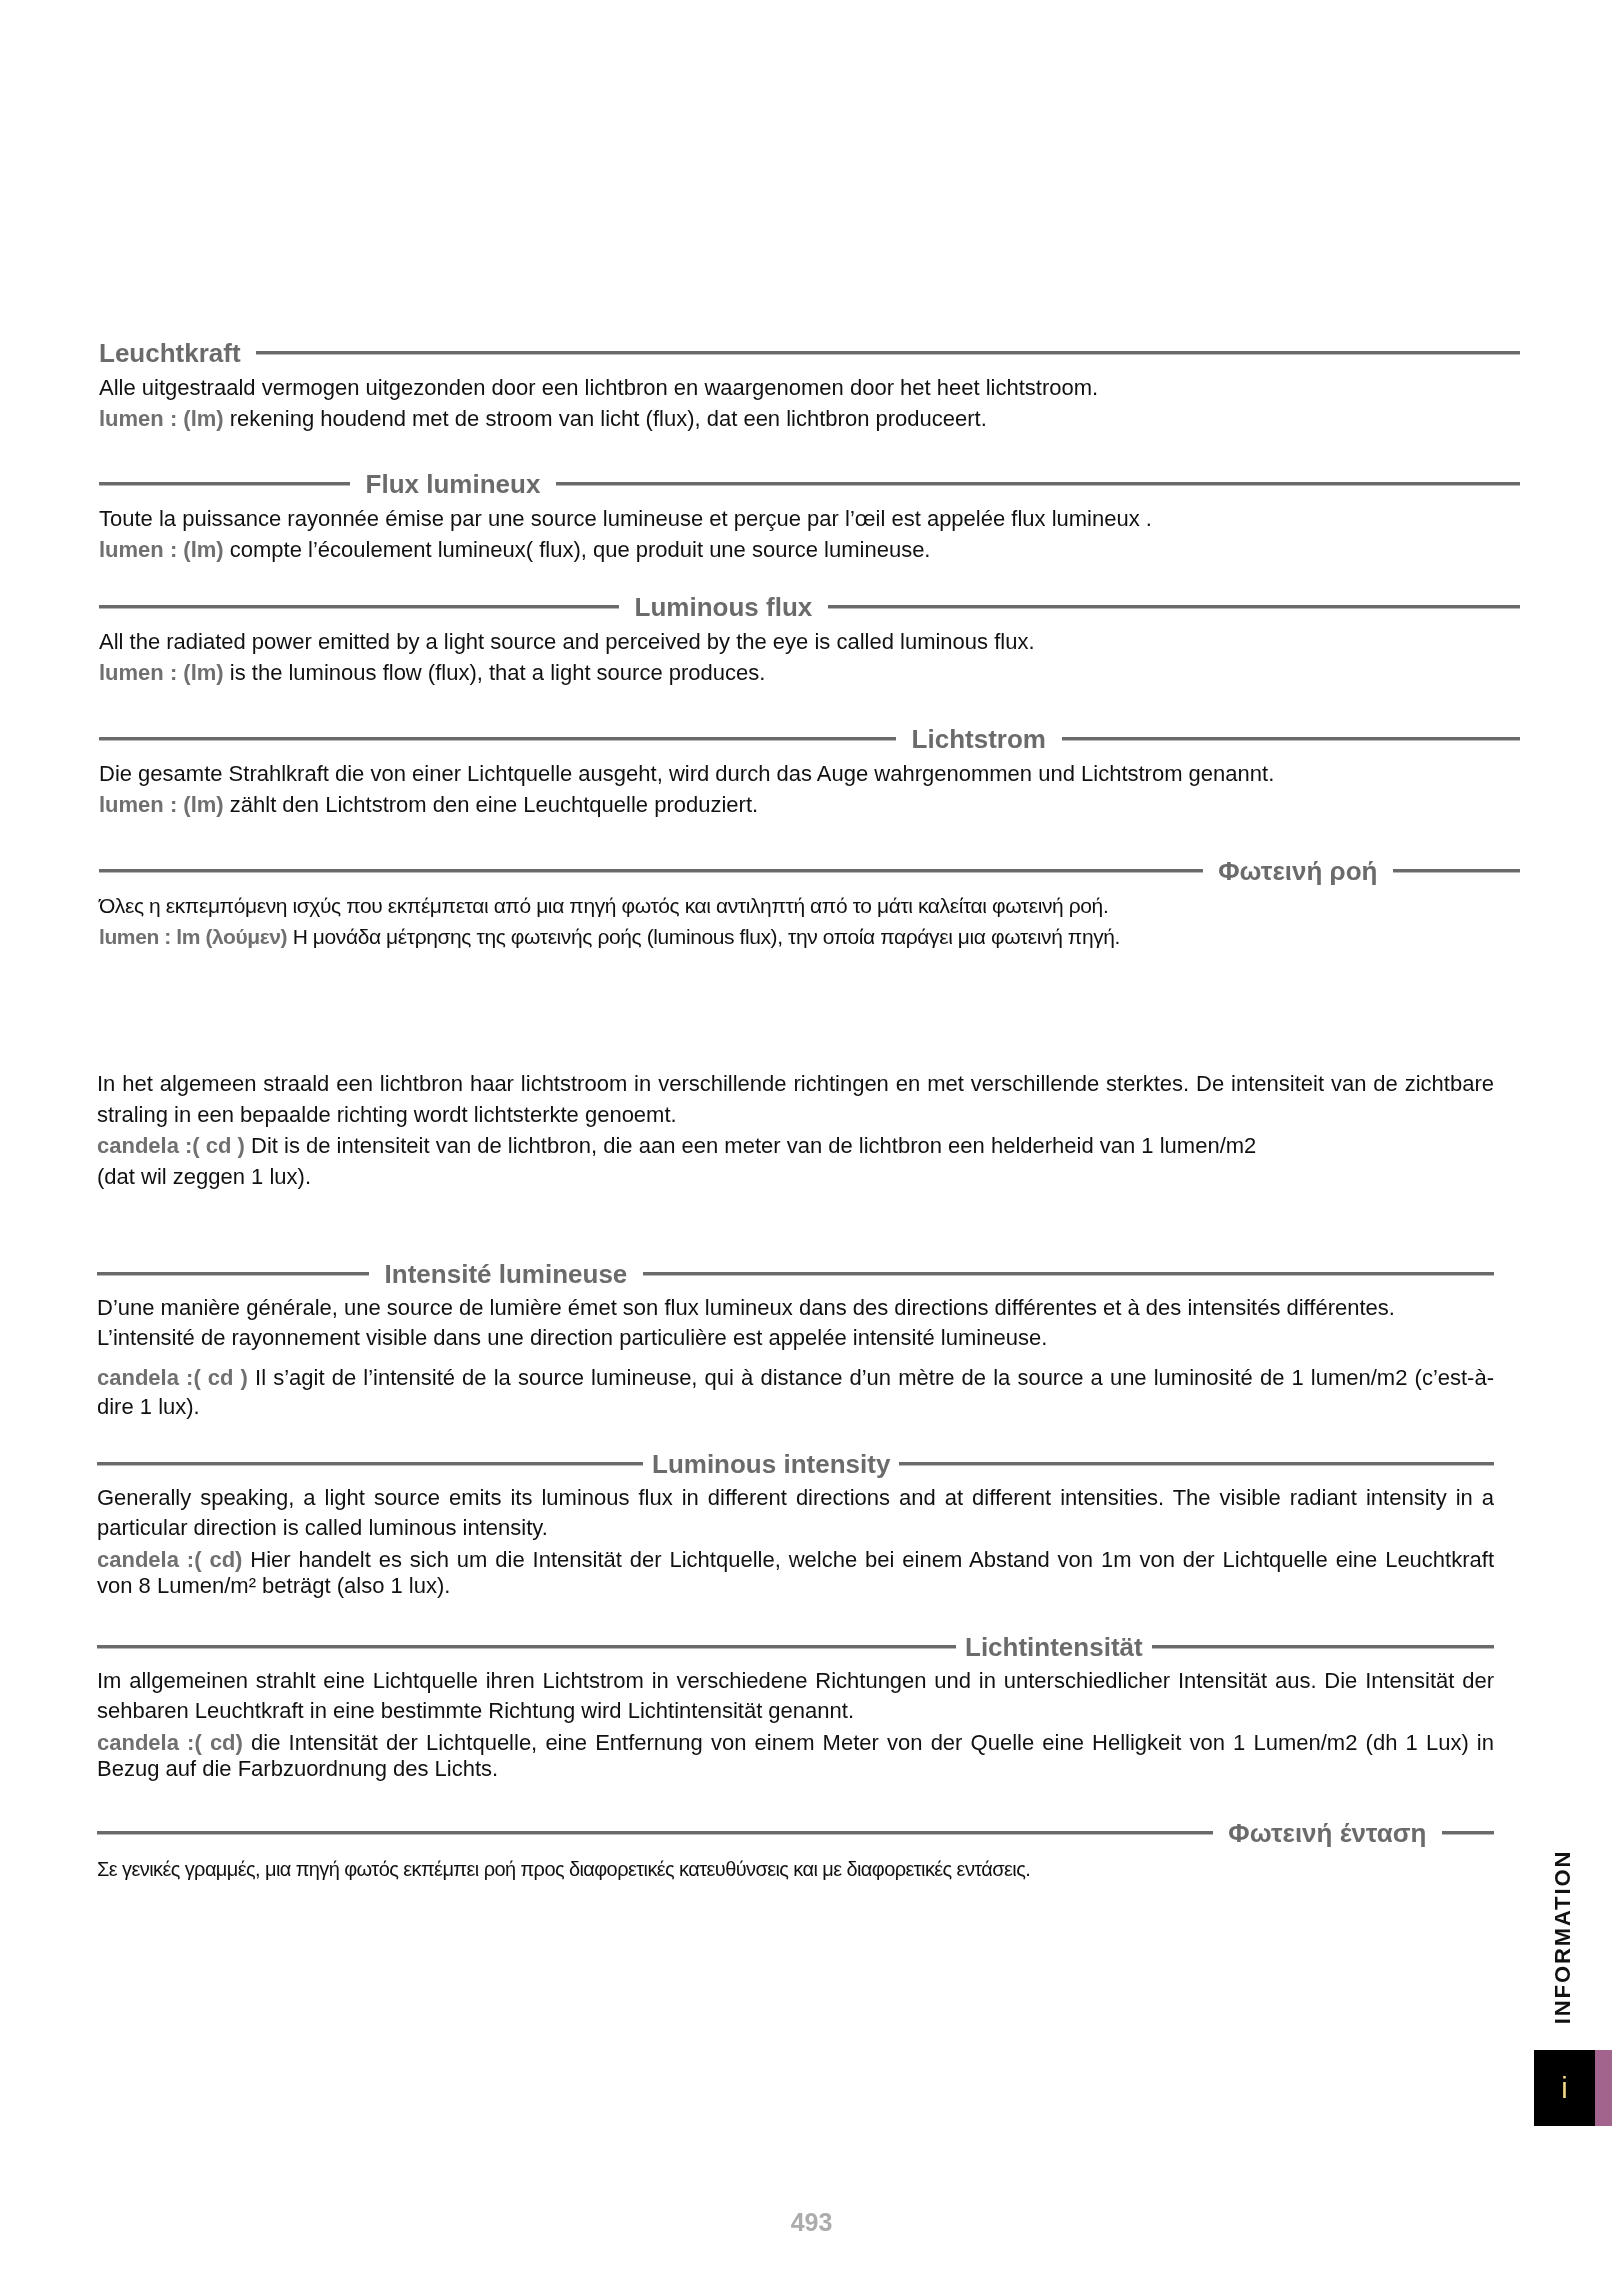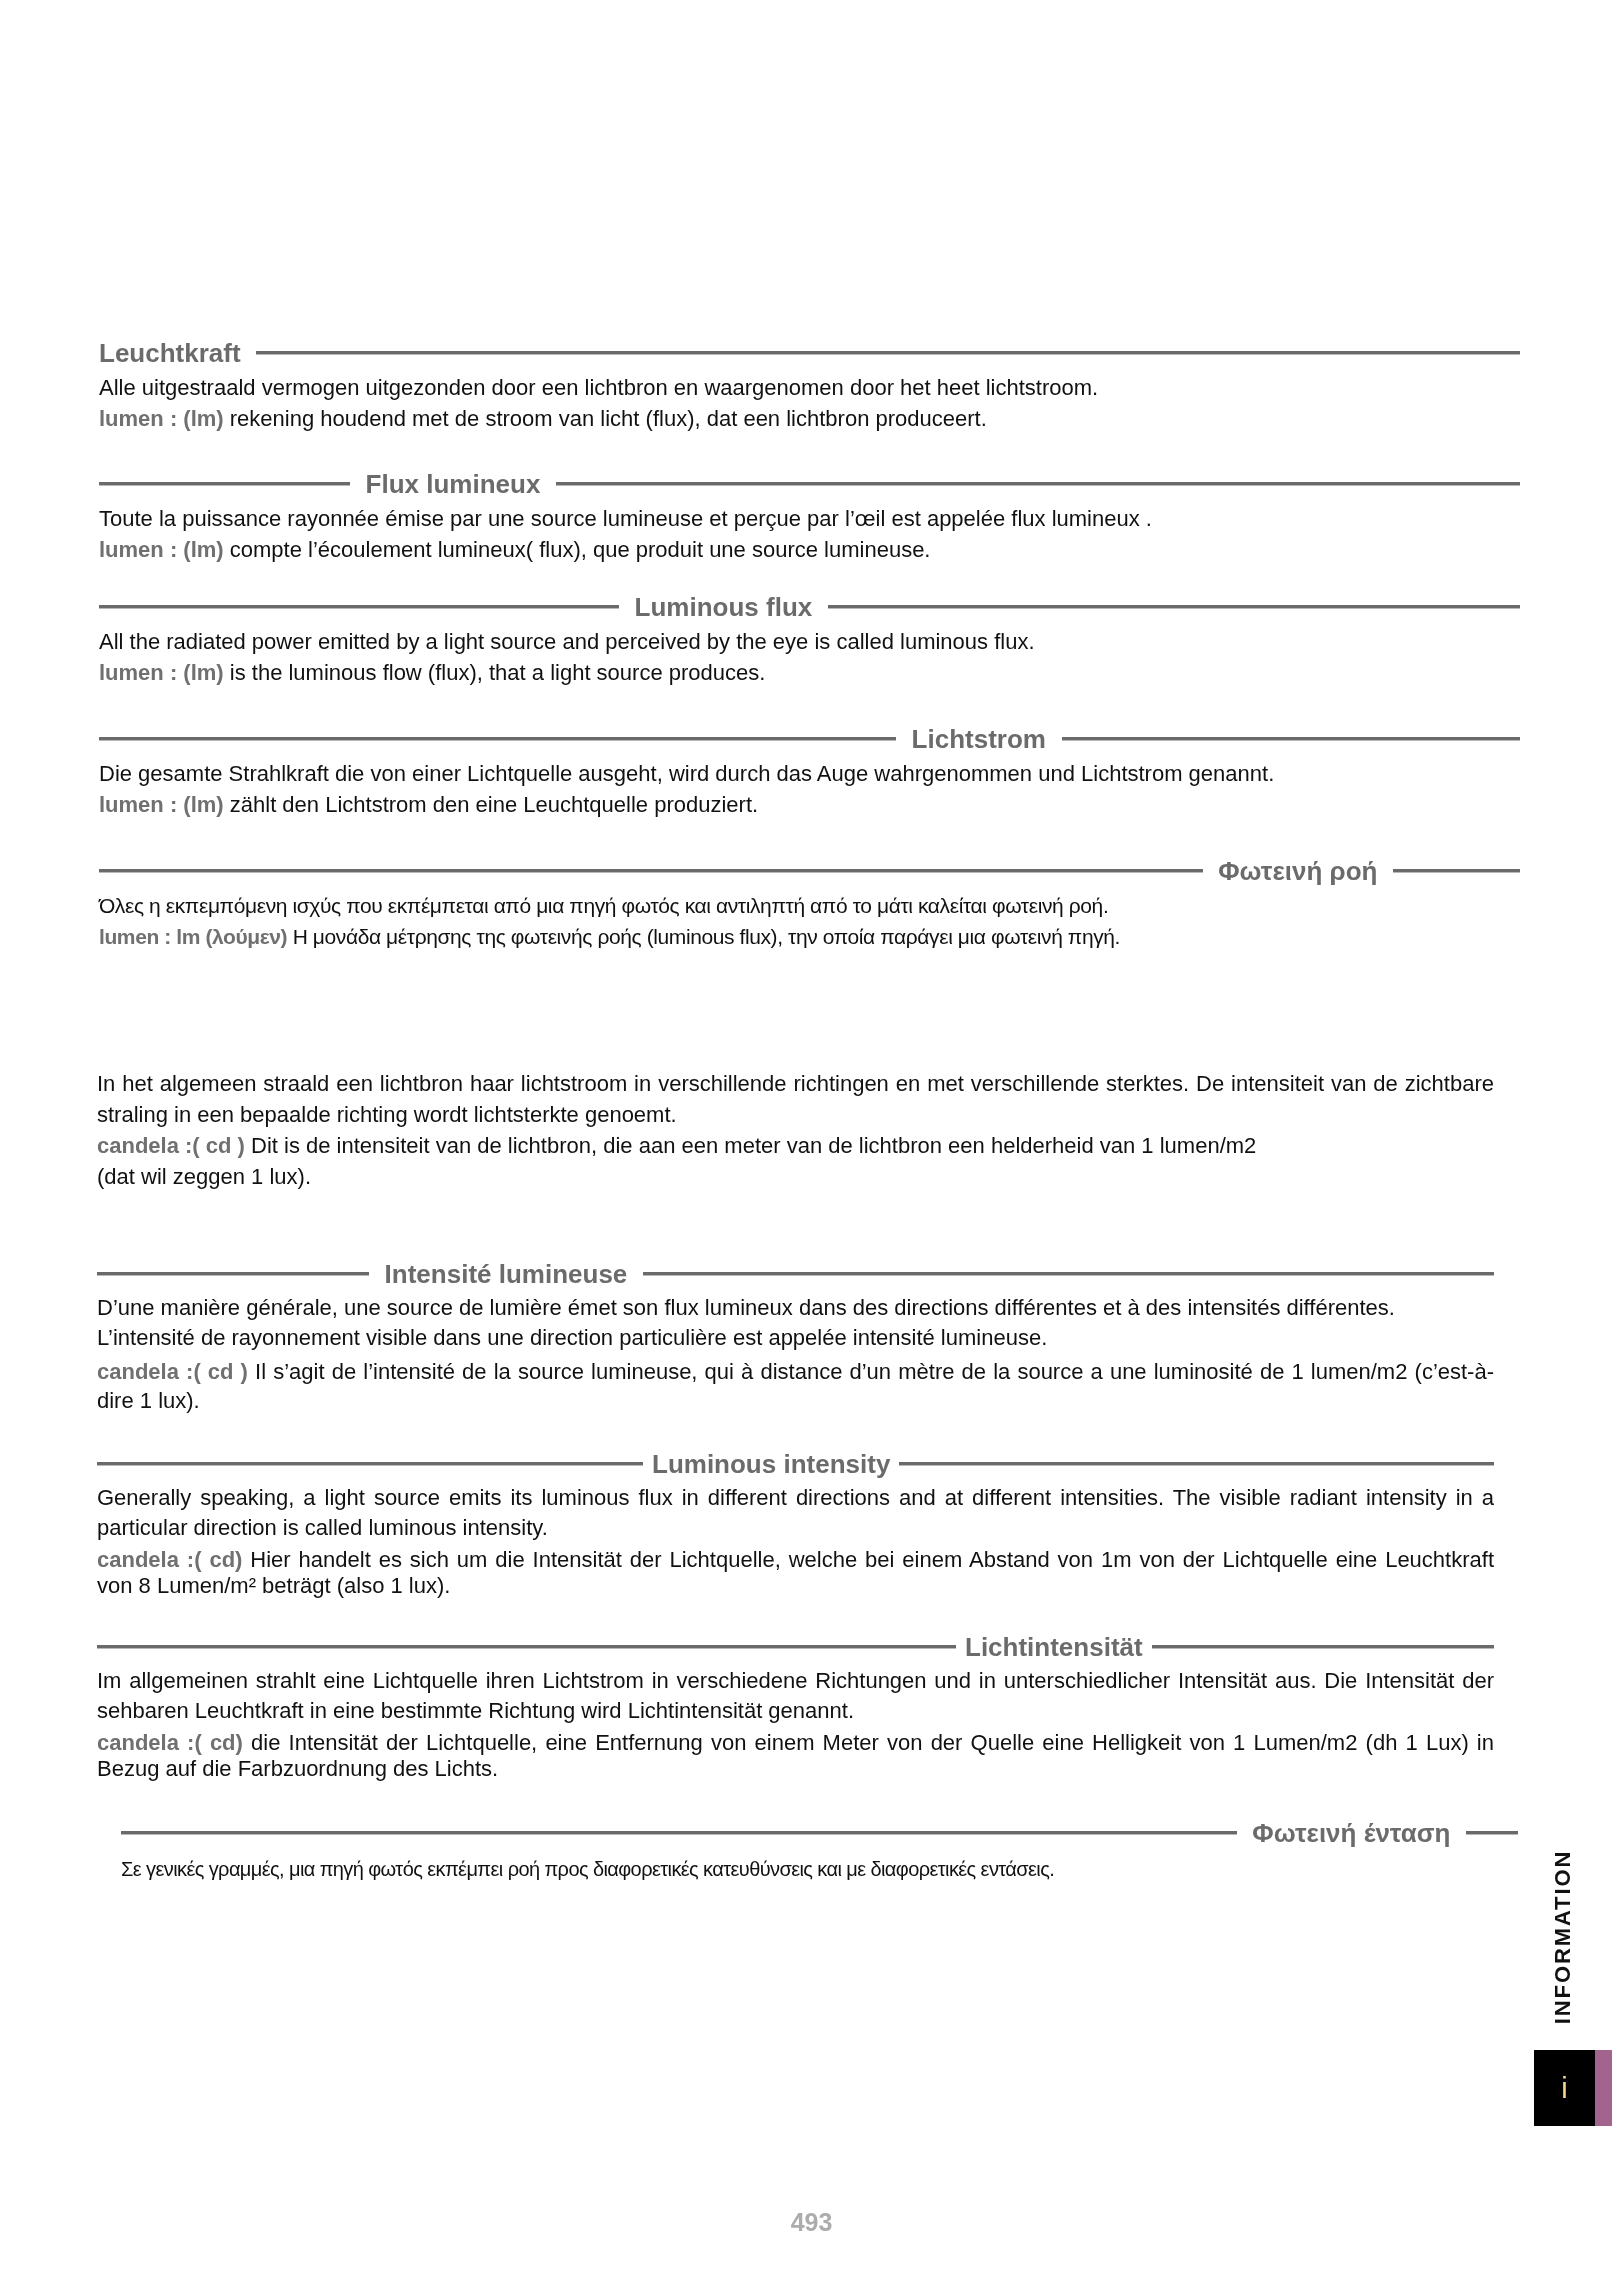--- a/index.html
+++ b/index.html
@@ -98,21 +98,21 @@
 
 <section class="section narrow" style="top:1258px;">
   <div class="hdr">
     <span class="rule fixed" style="width:272px;"></span>
     <span class="title">Intensité lumineuse</span>
     <span class="rule"></span>
   </div>
   <div class="body" style="line-height:30px;">
     <p>D’une manière générale, une source de lumière émet son flux lumineux dans des directions différentes et à des intensités différentes.</p>
     <p>L’intensité de rayonnement visible dans une direction particulière est appelée intensité lumineuse.</p>
-    <p class="just" style="line-height:29px; margin-top:4px;"><span class="unit">candela :( cd )</span><span> Il s’agit de l’intensité de la source lumineuse, qui à distance d’un mètre de la source a une luminosité de 1 lumen/m2 (c’est-à-dire 1 lux).</span></p>
+    <p class="just" style="line-height:29px; margin-top:10px;"><span class="unit">candela :( cd )</span><span> Il s’agit de l’intensité de la source lumineuse, qui à distance d’un mètre de la source a une luminosité de 1 lumen/m2 (c’est-à-dire 1 lux).</span></p>
   </div>
 </section>
 
 <section class="section narrow" style="top:1448px;">
   <div class="hdr">
     <span class="rule fixed" style="width:546px;"></span>
     <span class="title" style="padding:0 9px;">Luminous intensity</span>
     <span class="rule"></span>
   </div>
   <div class="body" style="line-height:30px;">
@@ -126,21 +126,21 @@
     <span class="rule fixed" style="width:859px;"></span>
     <span class="title" style="padding:0 9px;">Lichtintensität</span>
     <span class="rule"></span>
   </div>
   <div class="body" style="line-height:30px;">
     <p class="just">Im allgemeinen strahlt eine Lichtquelle ihren Lichtstrom in verschiedene Richtungen und in unterschiedlicher Intensität aus. Die Intensität der sehbaren Leuchtkraft in eine bestimmte Richtung wird Lichtintensität genannt.</p>
     <p class="just" style="line-height:26px; margin-top:3.9px;"><span class="unit">candela :( cd)</span><span> die Intensität der Lichtquelle, eine Entfernung von einem Meter von der Quelle eine Helligkeit von 1 Lumen/m2 (dh 1 Lux) in Bezug auf die Farbzuordnung des Lichts.</span></p>
   </div>
 </section>
 
-<section class="section narrow" style="top:1817px;margin-left:24px;">
+<section class="section narrow" style="top:1817px;">
   <div class="hdr">
     <span class="rule"></span>
     <span class="title">Φωτεινή ένταση</span>
     <span class="rule fixed" style="width:52px;"></span>
   </div>
   <div class="body greek-body" style="font-size:20px; letter-spacing:-0.6px; line-height:32.5px; margin-top:3.9px;">
     <p>Σε γενικές γραμμές, μια πηγή φωτός εκπέμπει ροή προς  διαφορετικές κατευθύνσεις και με διαφορετικές εντάσεις.</p>
   </div>
 </section>
 

